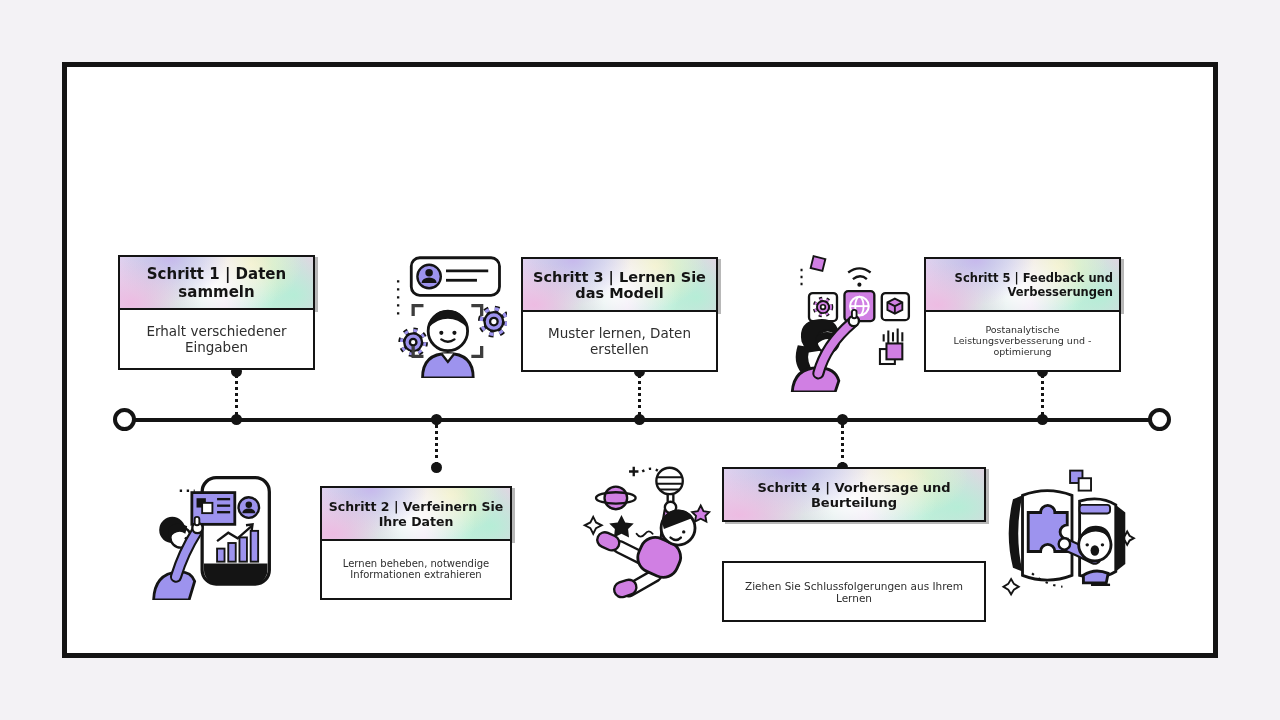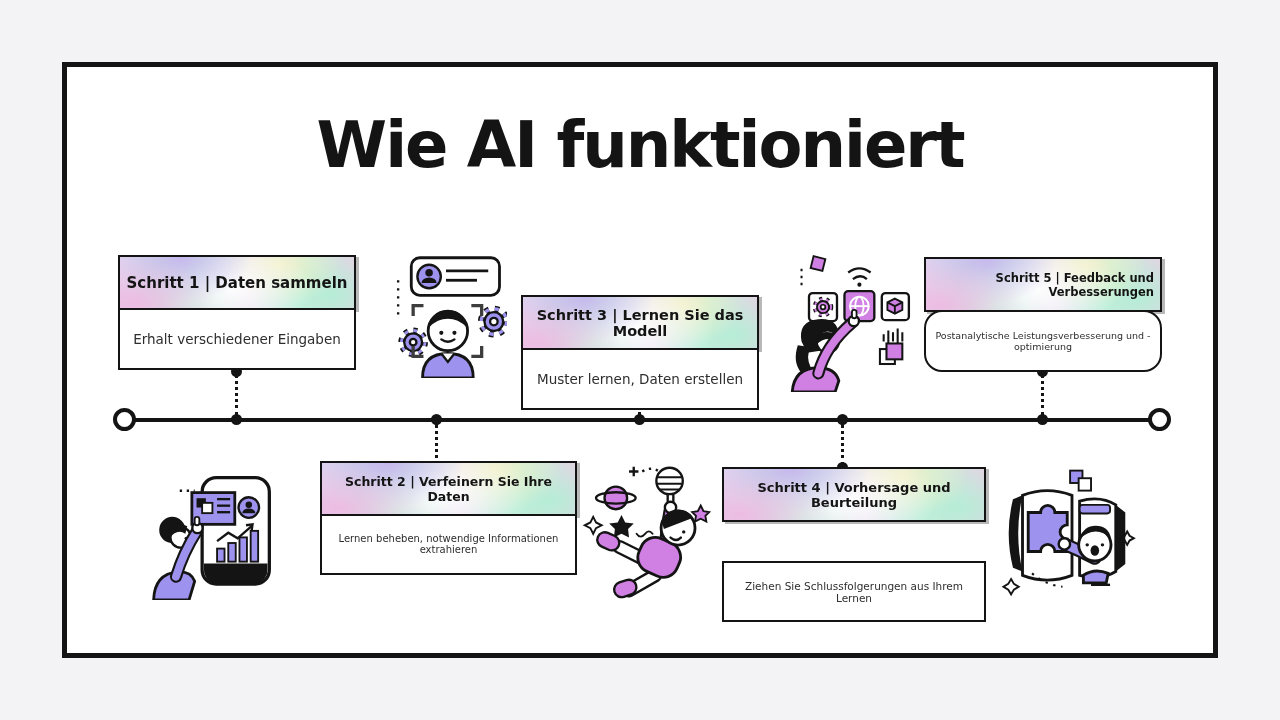--- a/index.html
+++ b/index.html
@@ -20,53 +20,52 @@
     letter-spacing:-2px;
   }
   
   .tl-line{position:absolute;left:133px;top:418px;width:1023px;height:4px;background:#141414;}
   .tl-end{position:absolute;width:15px;height:15px;border:4px solid #141414;border-radius:50%;background:#fff;}
   .tl-end.left{left:113px;top:408px;}
   .tl-end.right{left:1148px;top:408px;}
   .node{position:absolute;width:11px;height:11px;background:#141414;border-radius:50%;}
   .vdots{position:absolute;width:0;border-left:3px dotted #141414;}
   
-  .card{position:absolute;width:238px;}
+  .card{position:absolute;width:197px;}
   .card .hd{
     box-sizing:border-box;height:55px;border:2.5px solid #141414;
     display:flex;align-items:center;justify-content:center;text-align:center;
     font-weight:bold;color:#141414;padding:0 6px;
     box-shadow:3px 2px 0 rgba(20,20,20,0.3);
     background:
       radial-gradient(60% 140% at 6% 90%, rgba(238,186,226,.95) 0%, rgba(238,186,226,0) 60%),
       radial-gradient(50% 150% at 26% 0%, rgba(198,178,238,.9) 0%, rgba(198,178,238,0) 60%),
       radial-gradient(55% 160% at 48% 60%, rgba(255,255,255,.95) 0%, rgba(255,255,255,0) 62%),
       radial-gradient(45% 140% at 68% 15%, rgba(243,240,198,.95) 0%, rgba(243,240,198,0) 58%),
       radial-gradient(55% 150% at 90% 75%, rgba(180,238,214,.95) 0%, rgba(180,238,214,0) 65%),
       linear-gradient(95deg,#e4d4ef 0%,#bfeeda 32%,#e9ddf0 55%,#c9f0dd 78%,#eecce6 100%);
   }
   .card .bd{
     box-sizing:border-box;border:2.5px solid #141414;margin-top:-2.5px;background:#fff;
     display:flex;align-items:center;justify-content:center;text-align:center;
     color:#2e2e2e;padding:8px 8px;height:62px;
   }
   .card1{left:118px;top:255px;}  .card1 .hd{font-size:15px;}  .card1 .bd{font-size:13.5px;}
-  .card2{left:320px;top:461px;width:257px;} .card2 .hd{font-size:12.5px;} .card2 .bd{font-size:10px;height:61px;}
-  .card3{left:521px;top:257px;}  .card3 .hd{font-size:14.5px;margin-top:38px;} .card3 .bd{font-size:13.5px;}
+  .card2{left:320px;top:486px;width:192px;} .card2 .hd{font-size:12.5px;} .card2 .bd{font-size:10px;height:61px;}
+  .card3{left:521px;top:257px;}  .card3 .hd{font-size:14.5px;} .card3 .bd{font-size:13.5px;}
   .card4{left:722px;top:467px;width:264px;} .card4 .hd{font-size:13px;} .card4 .bd{font-size:10.5px;height:61px;margin-top:39px;}
-  .card5{left:924px;top:257px;}  .card5 .hd{font-size:11.5px;text-align:right;} .card5 .bd{font-size:9.5px;border-radius:18px;}
+  .card5{left:924px;top:257px;}  .card5 .hd{font-size:11.5px;text-align:right;} .card5 .bd{font-size:9.5px;}
   .illus{position:absolute;}
 </style>
 </head>
 <body>
 
 <div class="stage">
   <div class="slide"></div>
 
-  <div class="title">Wie AI funktioniert</div>
 
   <div class="tl-line"></div>
   <div class="tl-end left"></div>
   <div class="tl-end right"></div>
 
   <div class="node" style="left:231px;top:414px;"></div>
   <div class="node" style="left:431px;top:414px;"></div>
   <div class="node" style="left:634px;top:414px;"></div>
   <div class="node" style="left:837px;top:414px;"></div>
   <div class="node" style="left:1037px;top:414px;"></div>

